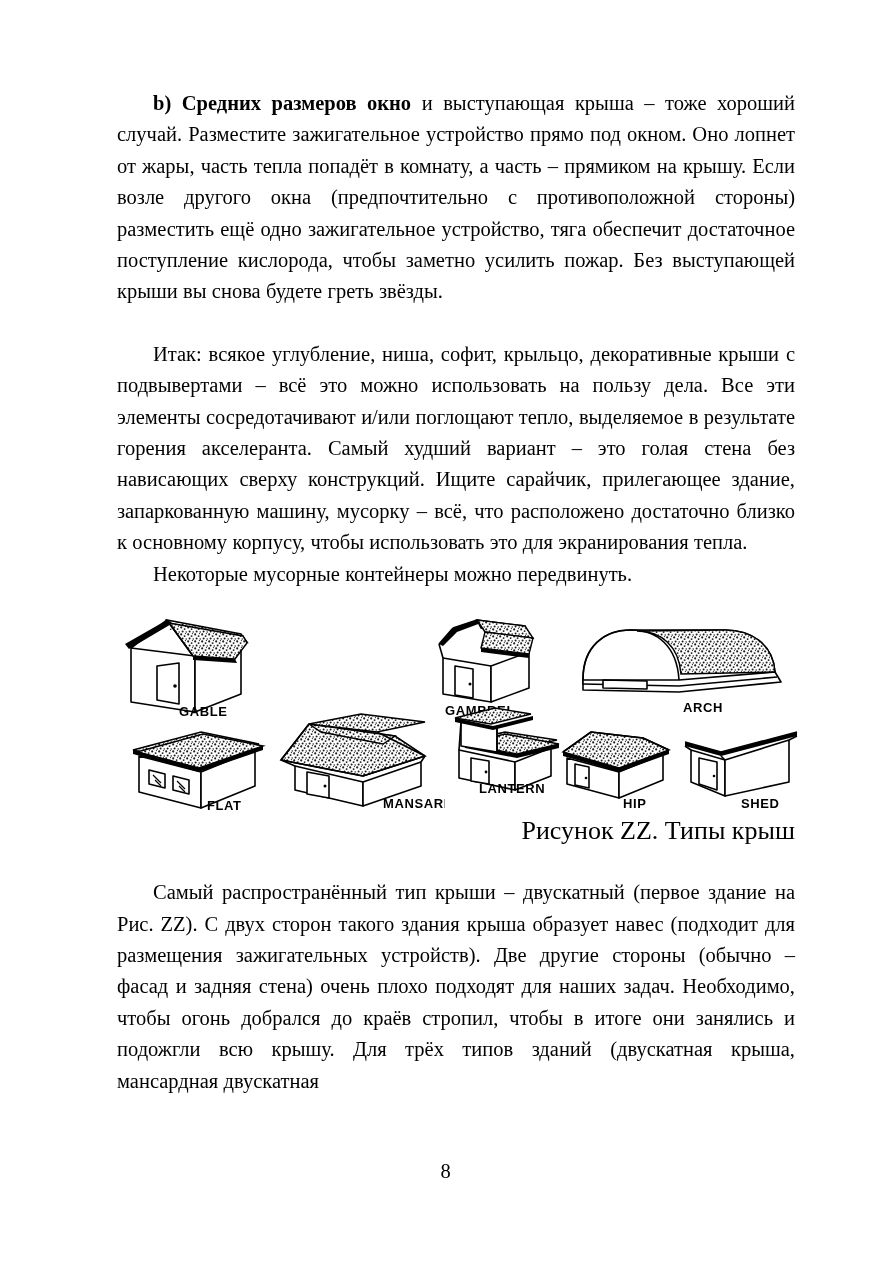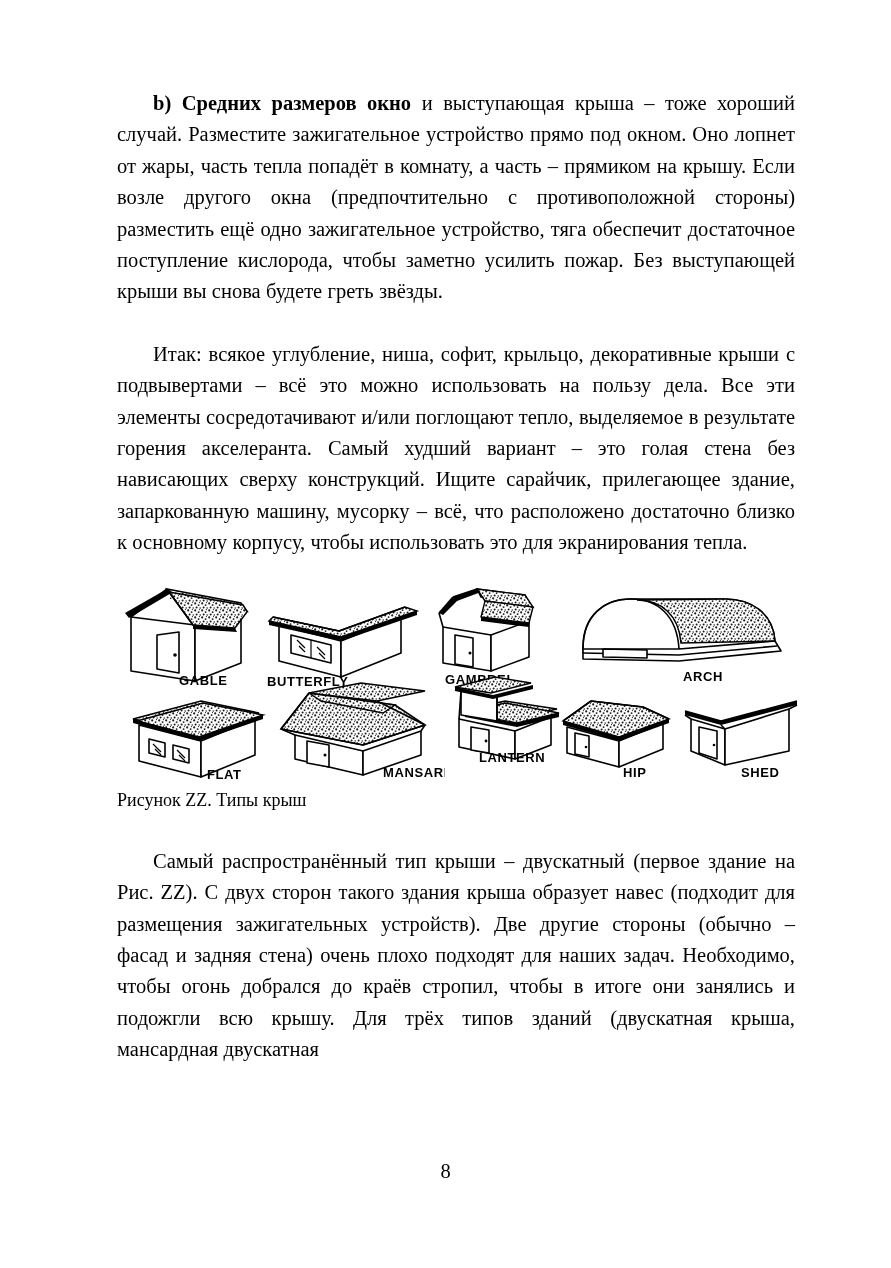--- a/index.html
+++ b/index.html
@@ -50,22 +50,22 @@
     position: relative;
     width: 678px;
     height: 200px;
     margin: 0 auto;
   }
   .roof-cell {
     position: absolute;
   }
   .roof-cell svg { display: block; }
   .caption {
-    text-align: left;
-    font-size: 18px;
+    text-align: right;
+    font-size: 26px;
     line-height: 30px;
     margin-top: 4px;
   }
   .page-number {
     position: absolute;
     left: 0;
     top: 1160px;
     width: 891px;
     text-align: center;
     font-size: 20.5px;
@@ -90,20 +90,21 @@
 <div class="page">
 
   <div class="content">
 
     <p class="body-par indent"><span class="bold-lead">b) Средних размеров окно</span><span> и выступающая крыша – тоже хороший случай. Разместите зажигательное устройство прямо под окном. Оно лопнет от жары, часть тепла попадёт в комнату, а часть – прямиком на крышу. Если возле другого окна (предпочтительно с противоположной стороны) разместить ещё одно зажигательное устройство, тяга обеспечит достаточное поступление кислорода, чтобы заметно усилить пожар. Без выступающей крыши вы снова будете греть звёзды.</span></p>
 
     <div class="spacer-par"></div>
 
     <p class="body-par indent">Итак: всякое углубление, ниша, софит, крыльцо, декоративные крыши с подвывертами – всё это можно использовать на пользу дела. Все эти элементы сосредотачивают и/или поглощают тепло, выделяемое в результате горения акселеранта. Самый худший вариант – это голая стена без нависающих сверху конструкций. Ищите сарайчик, прилегающее здание, запаркованную машину, мусорку – всё, что расположено достаточно близко к основному корпусу, чтобы использовать это для экранирования тепла.</p>
 
+    <p class="body-par indent">Некоторые мусорные контейнеры можно передвинуть.</p>
 
     <div class="figure">
       <div class="roof-grid">
 
         <svg width="0" height="0" style="position:absolute" aria-hidden="true">
           <defs>
             <pattern id="speckle" patternUnits="userSpaceOnUse" width="7" height="7">
               <rect width="7" height="7" fill="#ffffff"></rect>
               <circle cx="1.2" cy="1.4" r="1.05" fill="#1a1a1a"></circle>
               <circle cx="4.6" cy="3.1" r="0.95" fill="#1a1a1a"></circle>
@@ -131,40 +132,20 @@
 
             <path class="dark" d="M76,44 L118,47 L120,51 L76,48 Z"></path>
             <path class="ln" d="M50,8 L14,36"></path>
             <path class="ln" d="M50,8 L76,44"></path>
             <text class="label" x="62" y="104">
               <tspan>GABLE</tspan>
             </text>
           </svg>
         </div>
 
-        <div class="roof-cell" style="left:148px; top:12px;">
-          <svg width="160" height="96" viewBox="0 0 160 96">
-
-            <path class="wall" d="M14,32 L14,68 L76,84 L76,48 Z"></path>
-            <path class="wall" d="M76,48 L76,84 L136,60 L136,24 Z"></path>
-
-            <path class="wall" d="M26,42 L66,52 L66,70 L26,60 Z"></path>
-            <path class="ln-thin" d="M46,47 L46,65"></path>
-            <path class="ln-thin" d="M32,47 L40,55 M34,53 L40,59"></path>
-            <path class="ln-thin" d="M52,54 L60,62 M54,60 L60,66"></path>
-
-            <path class="sp" d="M8,24 L74,38 L140,14 L152,18 L76,44 L4,28 Z" stroke="#000" stroke-width="1.5"></path>
-            <path class="dark" d="M4,28 L76,44 L76,48 L4,32 Z"></path>
-            <path class="dark" d="M76,44 L152,18 L152,22 L76,48 Z"></path>
-            <path class="ln" d="M8,24 L74,38 L140,14"></path>
-            <text class="label" x="2" y="93">
-              <tspan>BUTTERFLY</tspan>
-            </text>
-          </svg>
-        </div>
 
         <div class="roof-cell" style="left:312px; top:2px;">
           <svg width="120" height="104" viewBox="0 0 120 104">
 
             <path class="wall" d="M14,44 L14,80 L62,88 L62,52 Z"></path>
             <path class="wall" d="M62,52 L62,88 L100,74 L100,38 Z"></path>
 
             <path class="wall" d="M26,52 L44,55 L44,84 L26,81 Z"></path>
             <circle cx="41" cy="70" r="1.5" class="dark"></circle>
 

